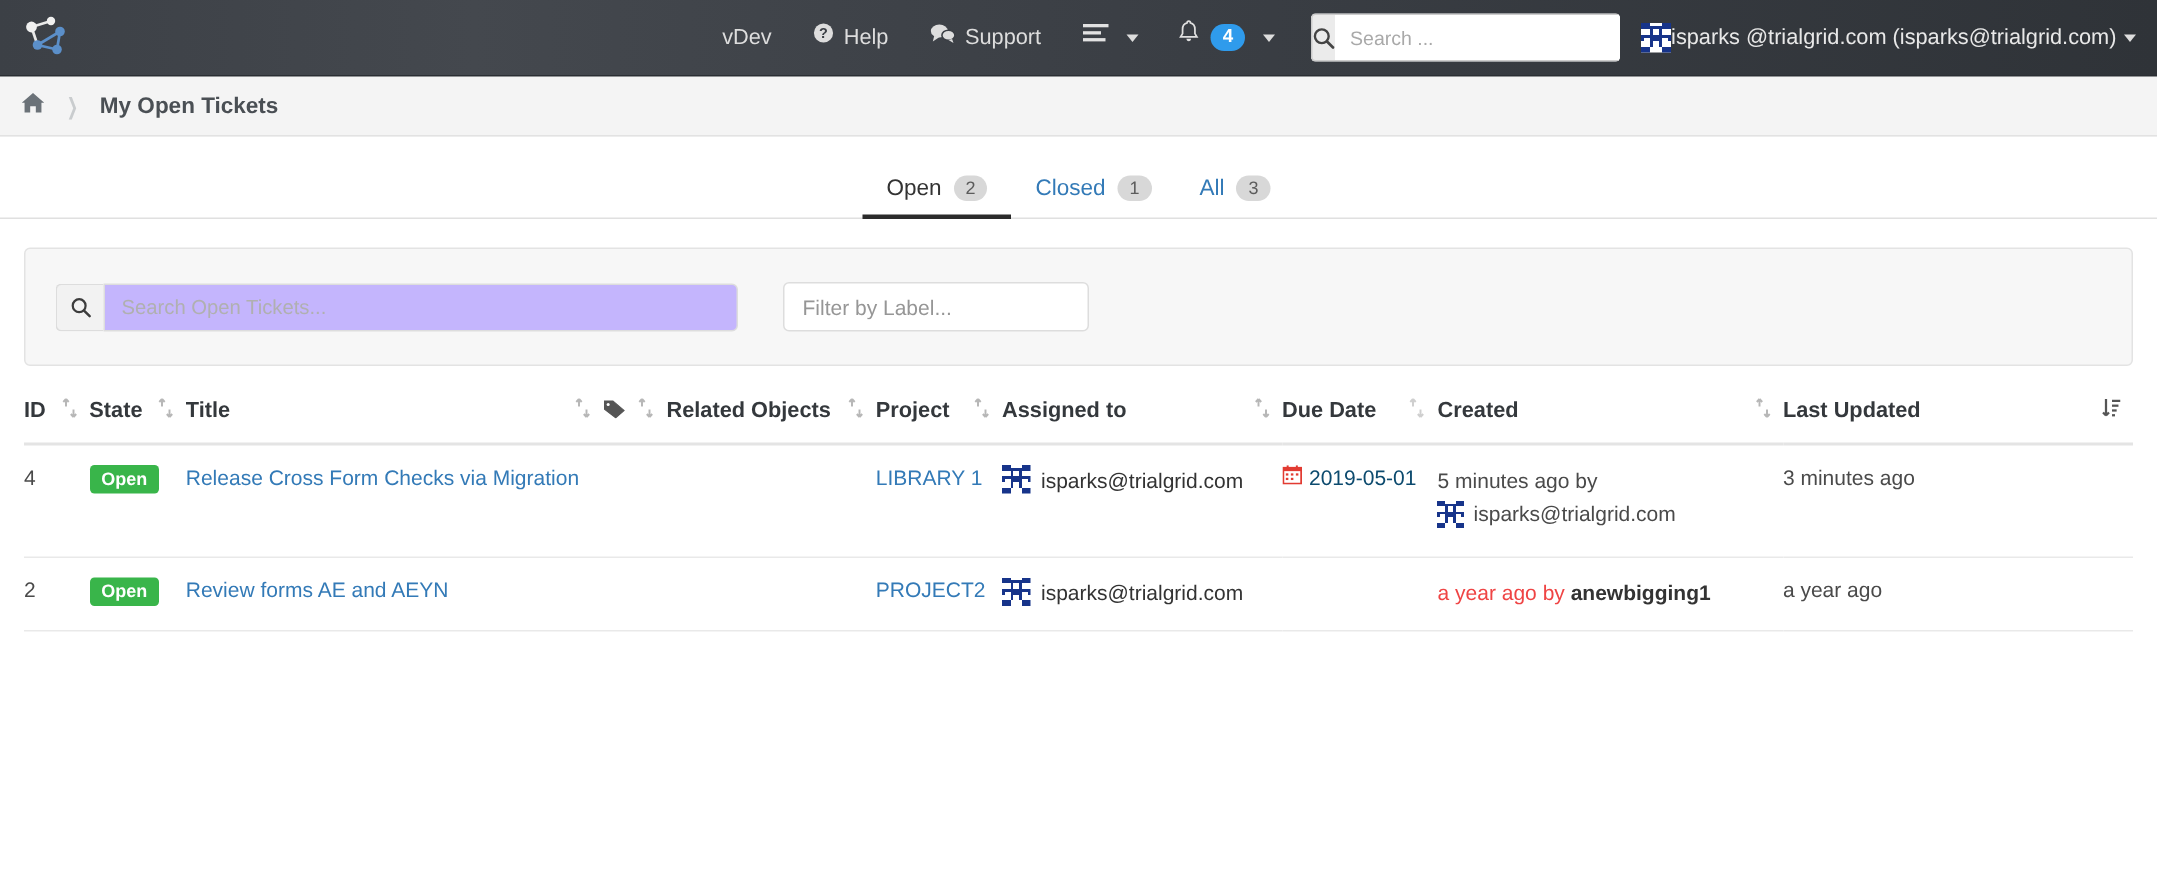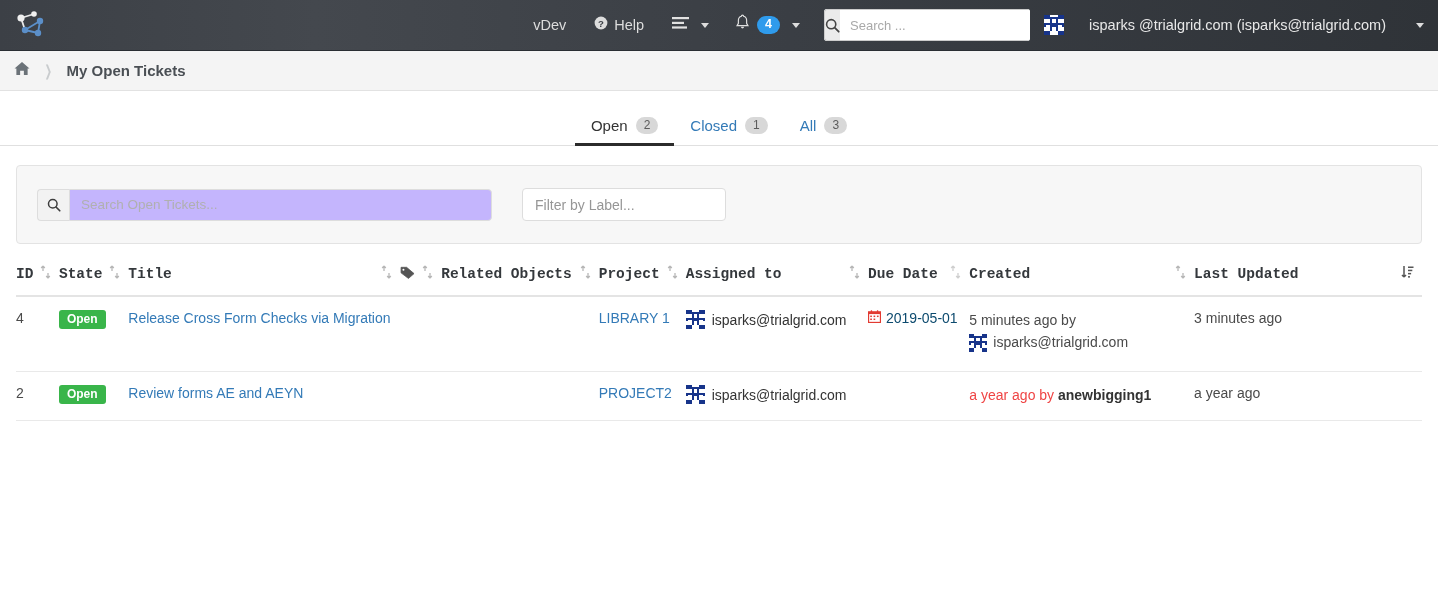--- a/index.html
+++ b/index.html
@@ -110,21 +110,21 @@
     outline: none;
     border-radius: 0 3px 3px 0;
     background: #fff;
     font-family: "Liberation Sans", sans-serif;
   }
   .search-input-nav::placeholder { color: #a9a9a9; }
 
   .user-menu {
     display: flex;
     align-items: center;
-    gap: 25px;
+    gap: 0;
     padding: 0 14px 0 6px;
     color: #e8e8e8;
     font-size: 14.5px;
     text-decoration: none;
     white-space: nowrap;
   }
 
   
   .identicon { display:block; }
 
@@ -249,21 +249,21 @@
   table.tickets thead th {
     text-align: left;
     font-weight: bold;
     color: #34383c;
     font-size: 14.5px;
     padding: 0 0 12px 0;
     border-bottom: 2px solid #e4e4e4;
     white-space: nowrap;
     vertical-align: bottom;
   }
-  .th-inner { display: flex; align-items: center; justify-content: space-between; gap: 6px; padding-right: 8px; font-family: Liberation Mono, monospace;}
+  .th-inner { display: flex; align-items: center; justify-content: space-between; gap: 6px; padding-right: 8px;}
   .sort-ico { flex: 0 0 auto; opacity: 1; cursor: pointer; }
 
   table.tickets tbody td {
     padding: 13px 8px 13px 0;
     border-bottom: 1px solid #e9e9e9;
     vertical-align: top;
     color: #4a4a4a;
   }
   tbody tr:last-child td { border-bottom: 1px solid #e9e9e9; }
 
@@ -328,20 +328,31 @@
       <a class="nav-link" href="#">
         <span class="nav-icon">
           <svg width="14" height="14" viewBox="0 0 16 16">
               <circle cx="8" cy="8" r="7.3" fill="#ddd"></circle>
               <text x="8" y="12" font-size="11" font-family="Liberation Sans" font-weight="bold" fill="#3a3e44" text-anchor="middle">?</text>
             </svg>
         </span>
         <span>Help</span>
       </a>
 
+      <a class="nav-link" href="#">
+        <span class="nav-icon">
+          <svg width="17" height="14" viewBox="0 0 18 14">
+            <ellipse cx="6.6" cy="5.6" rx="6" ry="4.6" fill="#ddd"></ellipse>
+            <path d="M3 9 L2 13 L6.5 10 Z" fill="#ddd"></path>
+            <ellipse cx="13" cy="8.6" rx="4.6" ry="3.6" fill="#ddd" stroke="#3a3e44" stroke-width="1.1"></ellipse>
+            <path d="M15.6 11.2 L16.6 14 L13 12 Z" fill="#ddd"></path>
+          </svg>
+        </span>
+        <span>Support</span>
+      </a>
 
       <a class="nav-link" href="#">
         <span class="nav-icon">
           <svg width="18" height="14" viewBox="0 0 18 14">
             <rect x="0" y="1" width="17" height="2.2" fill="#e2e2e2"></rect>
             <rect x="0" y="5.8" width="12" height="2.2" fill="#e2e2e2"></rect>
             <rect x="0" y="10.4" width="15" height="2.2" fill="#e2e2e2"></rect>
           </svg>
         </span>
         <span class="caret"></span>

